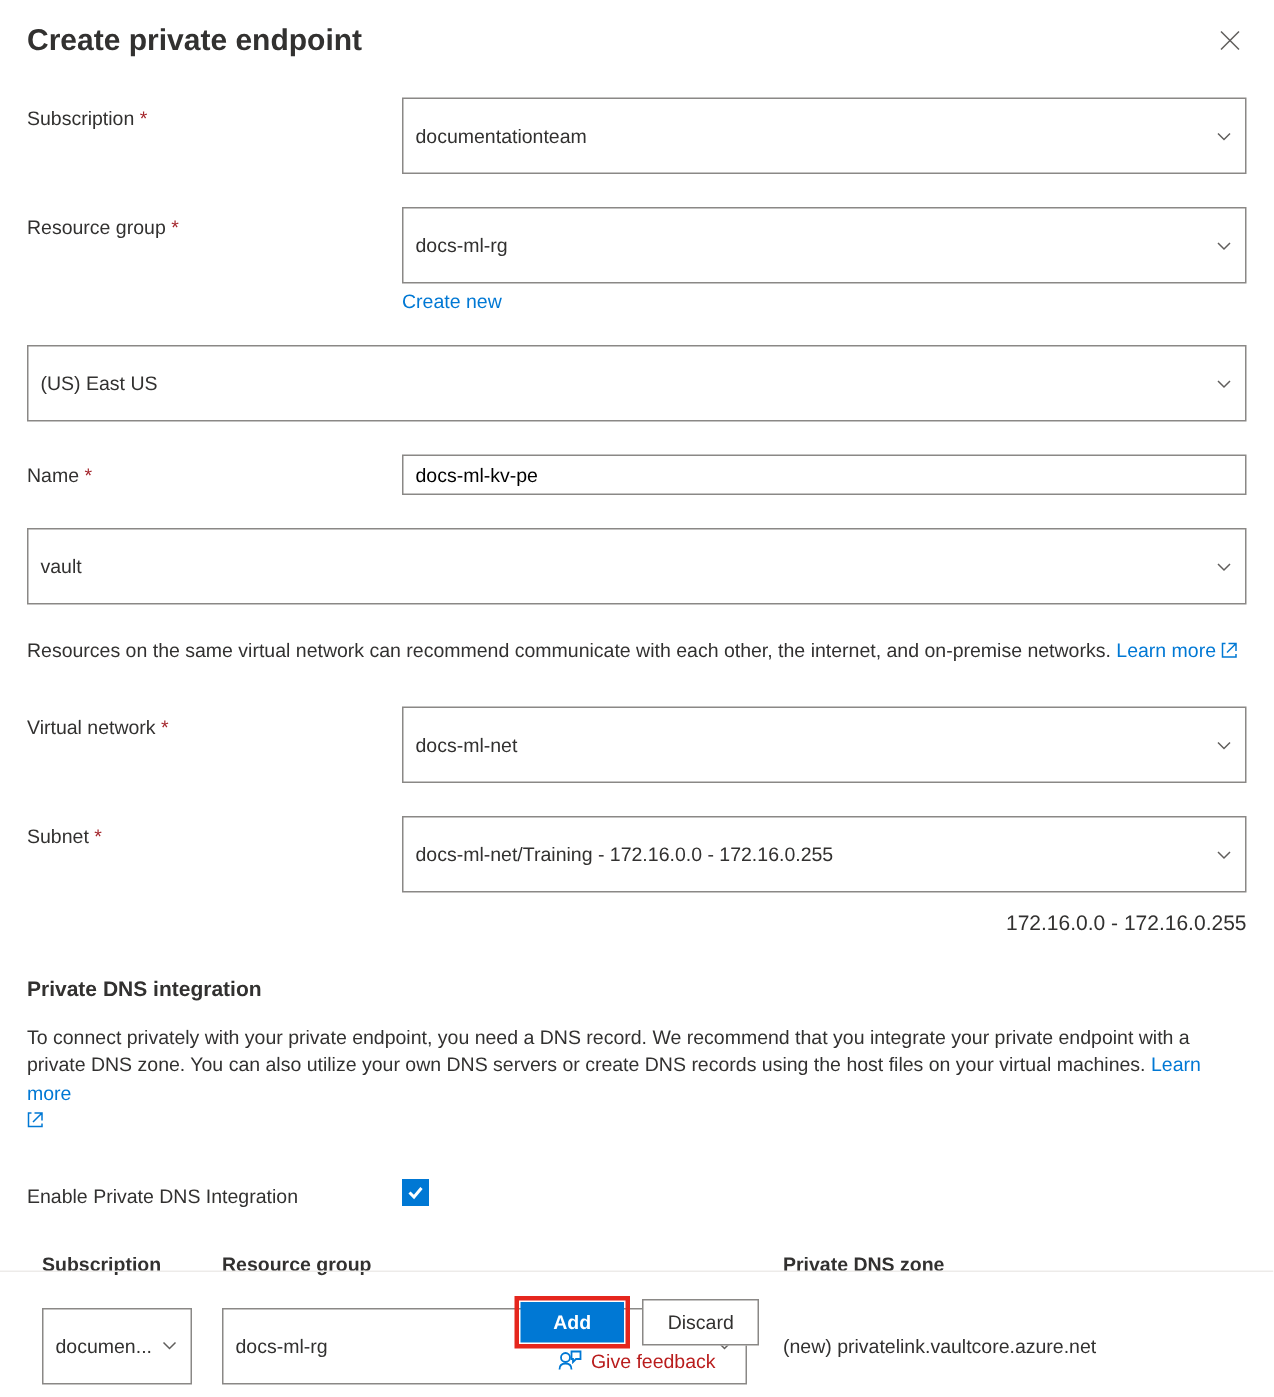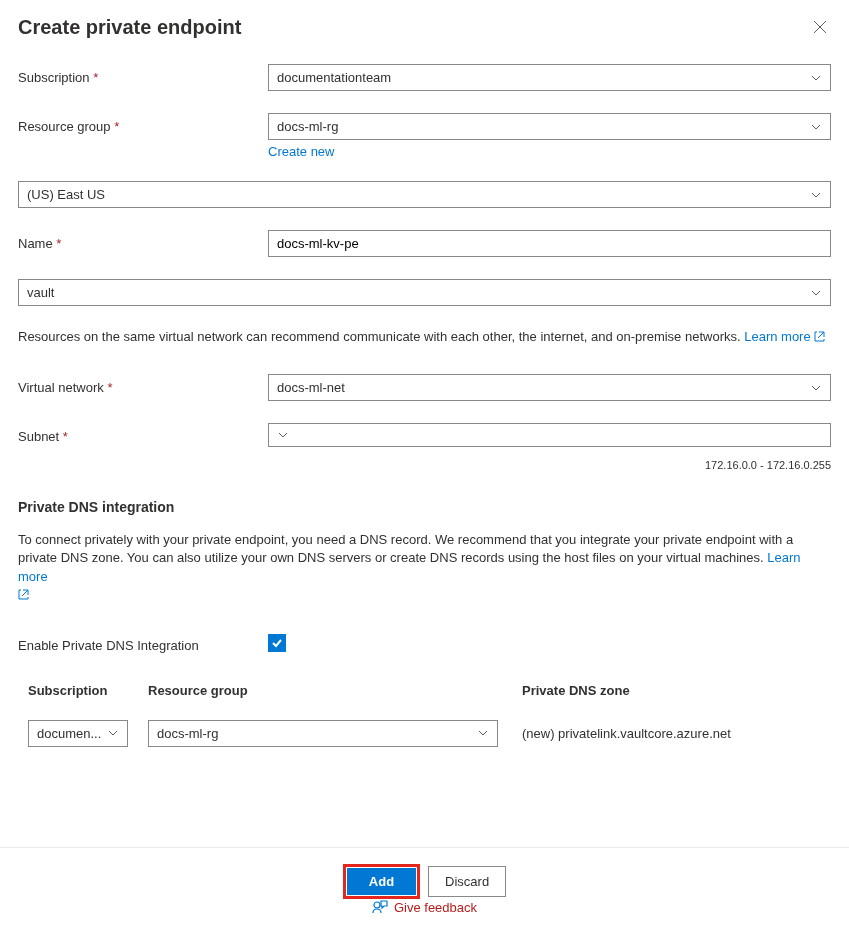--- a/index.html
+++ b/index.html
@@ -48,21 +48,21 @@
     }
     .req { color: #a4262c; }
     .field-control {
       flex: 1;
     }
     .dropdown {
       display: flex;
       justify-content: space-between;
       align-items: center;
       border: 1px solid #8a8886;
-      padding: 5px 8px;
+      padding: 17px 8px;
       background: #fff;
       cursor: pointer;
       font-size: 13px;
     }
     .text-input {
       width: 100%;
       border: 1px solid #8a8886;
       padding: 5px 8px;
       font-size: 13px;
       font-family: inherit;
@@ -89,21 +89,21 @@
       margin-bottom: 16px;
     }
     .section-desc {
       font-size: 13px;
       color: #323130;
       margin-bottom: 28px;
       line-height: 1.4;
     }
     .subnet-range {
       text-align: right;
-      font-size: 11px;
+      font-size: 14px;
       color: #323130;
       margin-top: -10px;
       margin-bottom: 28px;
     }
     .ext-icon {
       display: inline-block;
       margin-left: 3px;
       vertical-align: -1px;
     }
     .checkbox {
@@ -264,20 +264,21 @@
             <path d="M2 4 L6 8 L10 4" stroke="#605e5c" stroke-width="1" fill="none"></path>
           </svg>
       </div>
     </div>
   </div>
 
   <div class="field-row">
     <div class="field-label"><span>Subnet</span> <span class="req">*</span></div>
     <div class="field-control">
       <div class="dropdown">
+        <span>docs-ml-net/Training - 172.16.0.0 - 172.16.0.255</span>
         <svg class="chevron" viewBox="0 0 12 12">
             <path d="M2 4 L6 8 L10 4" stroke="#605e5c" stroke-width="1" fill="none"></path>
           </svg>
       </div>
     </div>
   </div>
 
   <div class="subnet-range">172.16.0.0 - 172.16.0.255</div>
 
   <div class="section-title">Private DNS integration</div>

